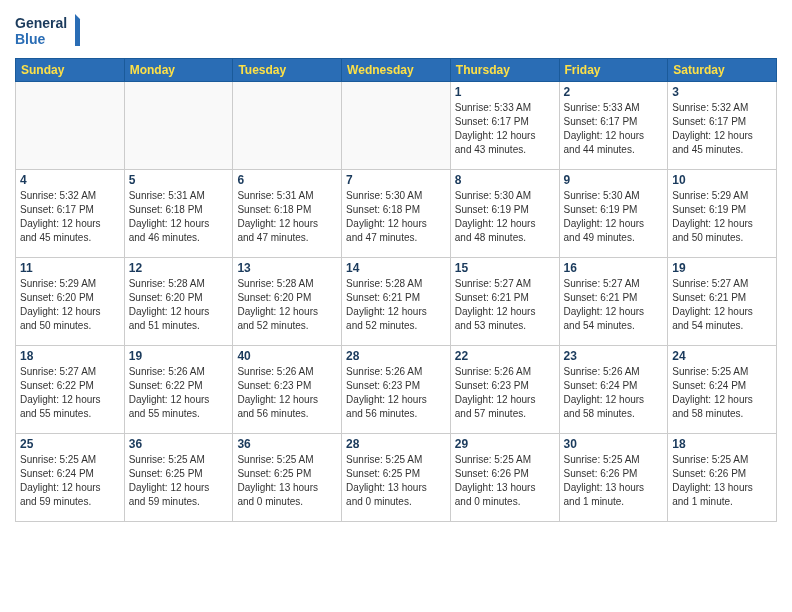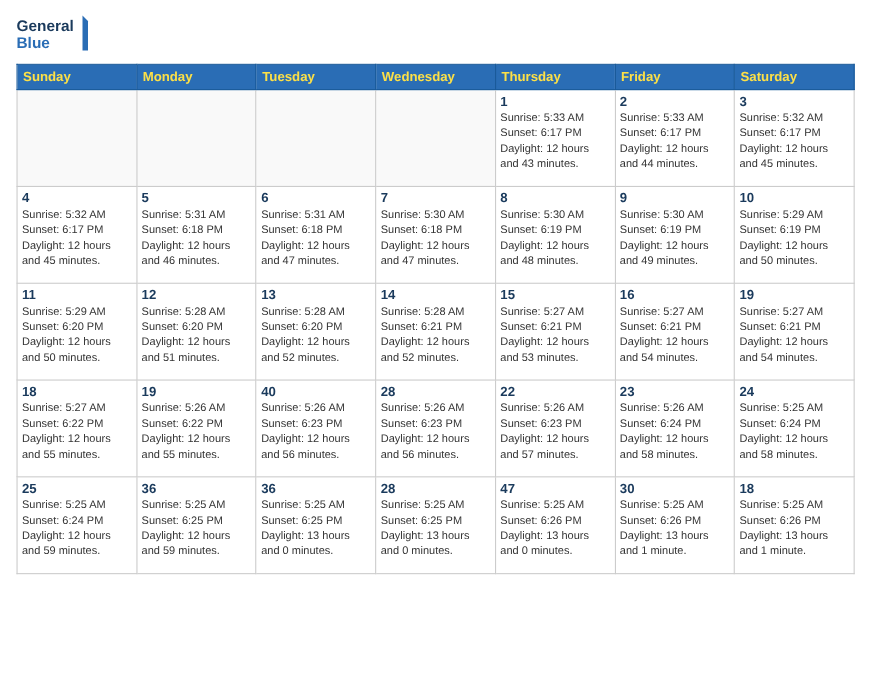--- a/index.html
+++ b/index.html
@@ -314,21 +314,21 @@
 and 0 minutes.</div>
           </td>
           <td>
             <span class="day-number">28</span>
             <div class="day-info" style="white-space: pre-line;">Sunrise: 5:25 AM
 Sunset: 6:25 PM
 Daylight: 13 hours
 and 0 minutes.</div>
           </td>
           <td>
-            <span class="day-number">47</span>
+            <span class="day-number">29</span>
             <div class="day-info" style="white-space: pre-line;">Sunrise: 5:25 AM
 Sunset: 6:26 PM
 Daylight: 13 hours
 and 0 minutes.</div>
           </td>
           <td>
             <span class="day-number">30</span>
             <div class="day-info" style="white-space: pre-line;">Sunrise: 5:25 AM
 Sunset: 6:26 PM
 Daylight: 13 hours

